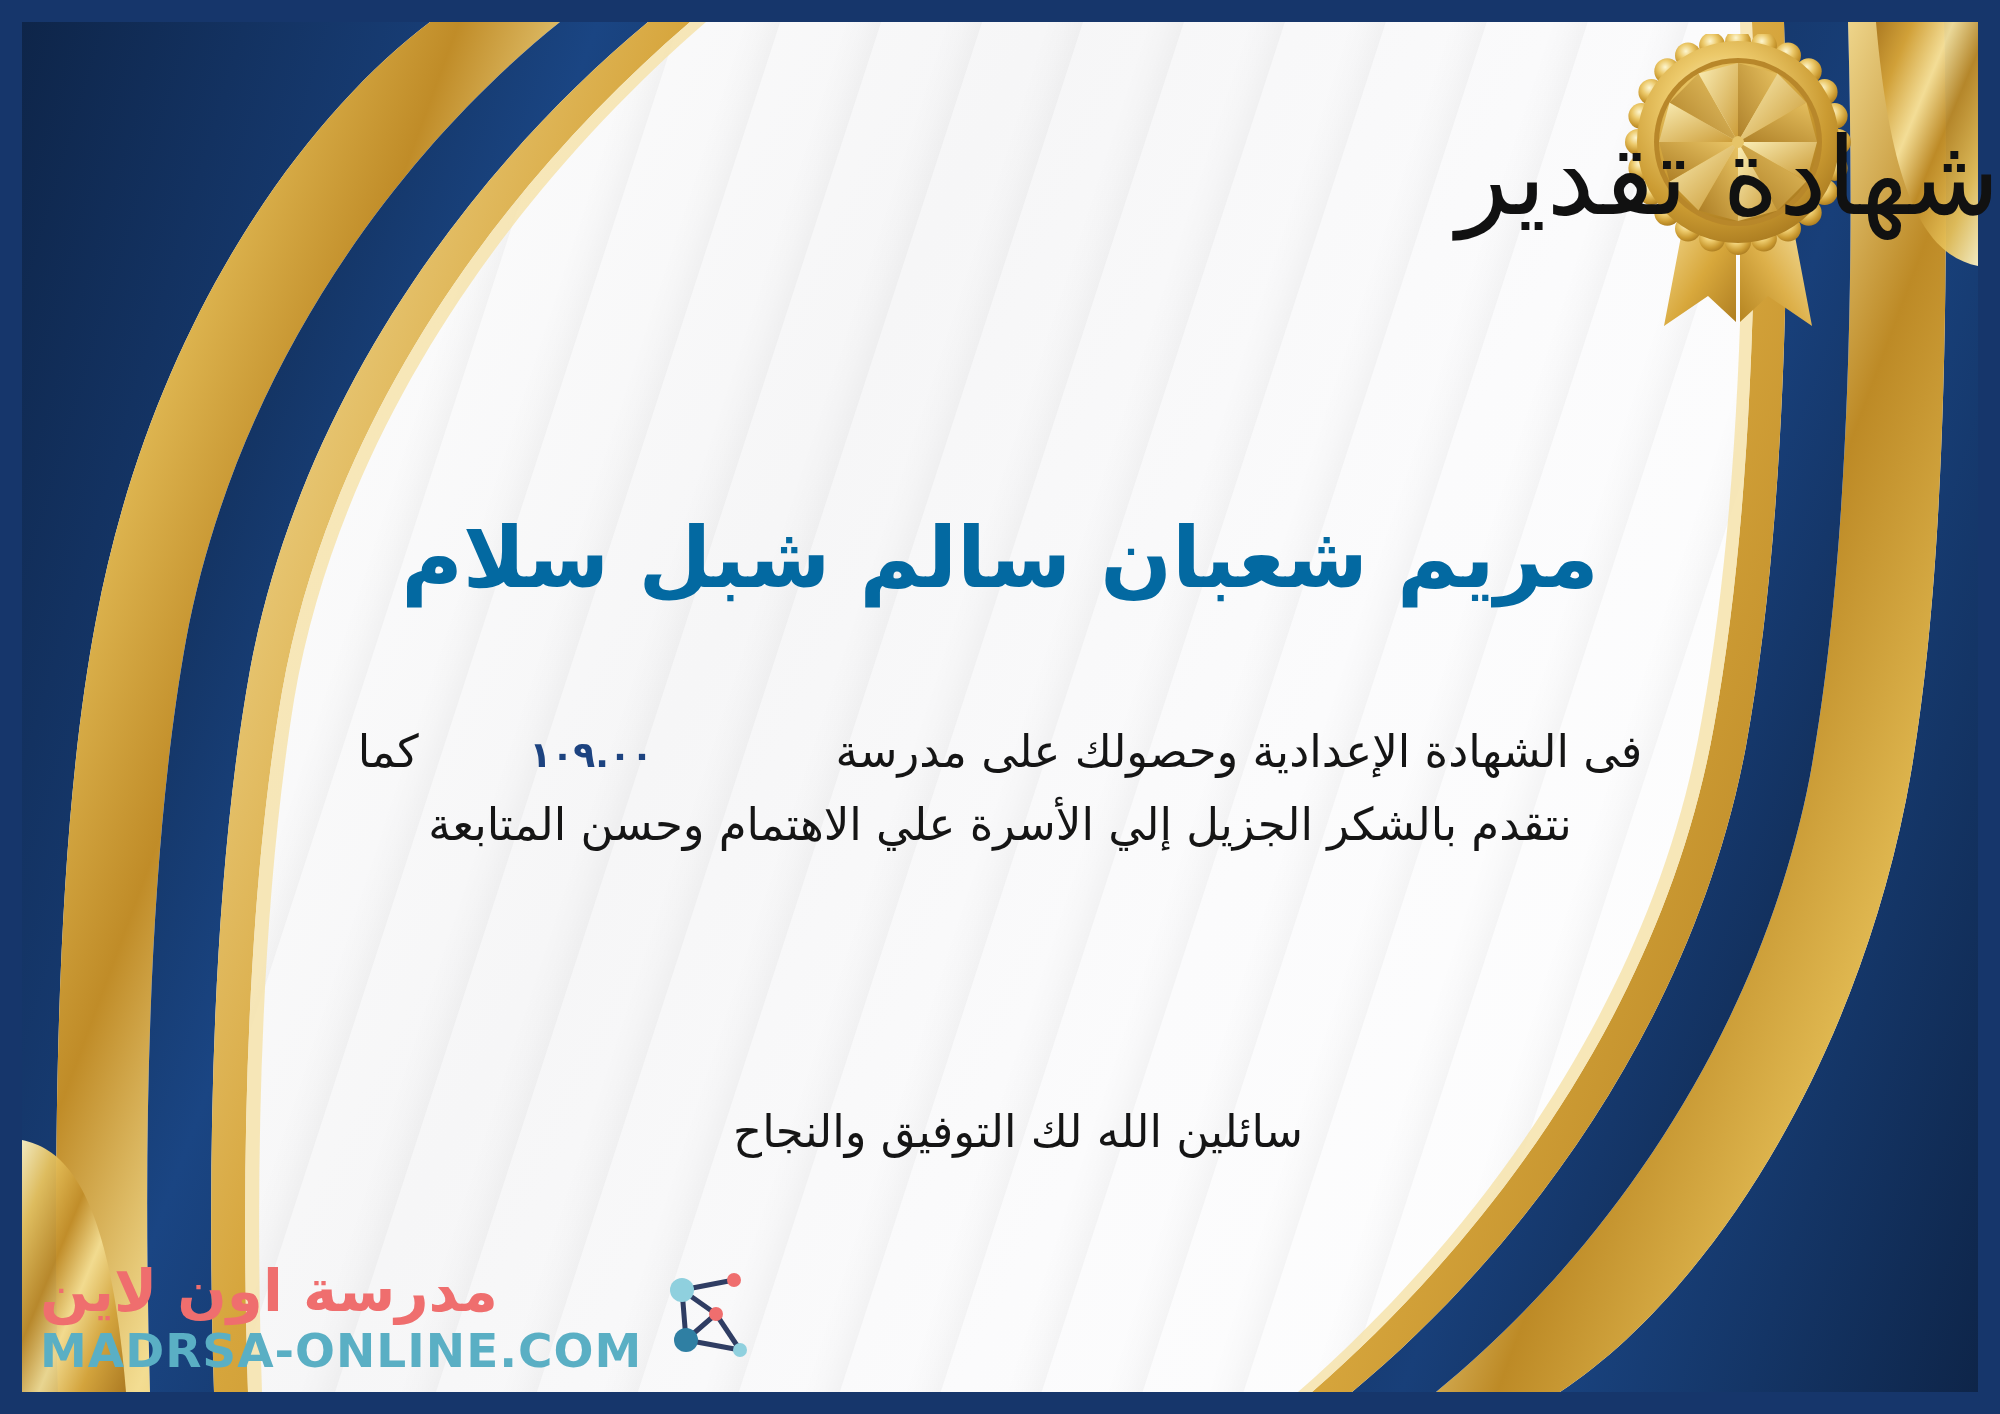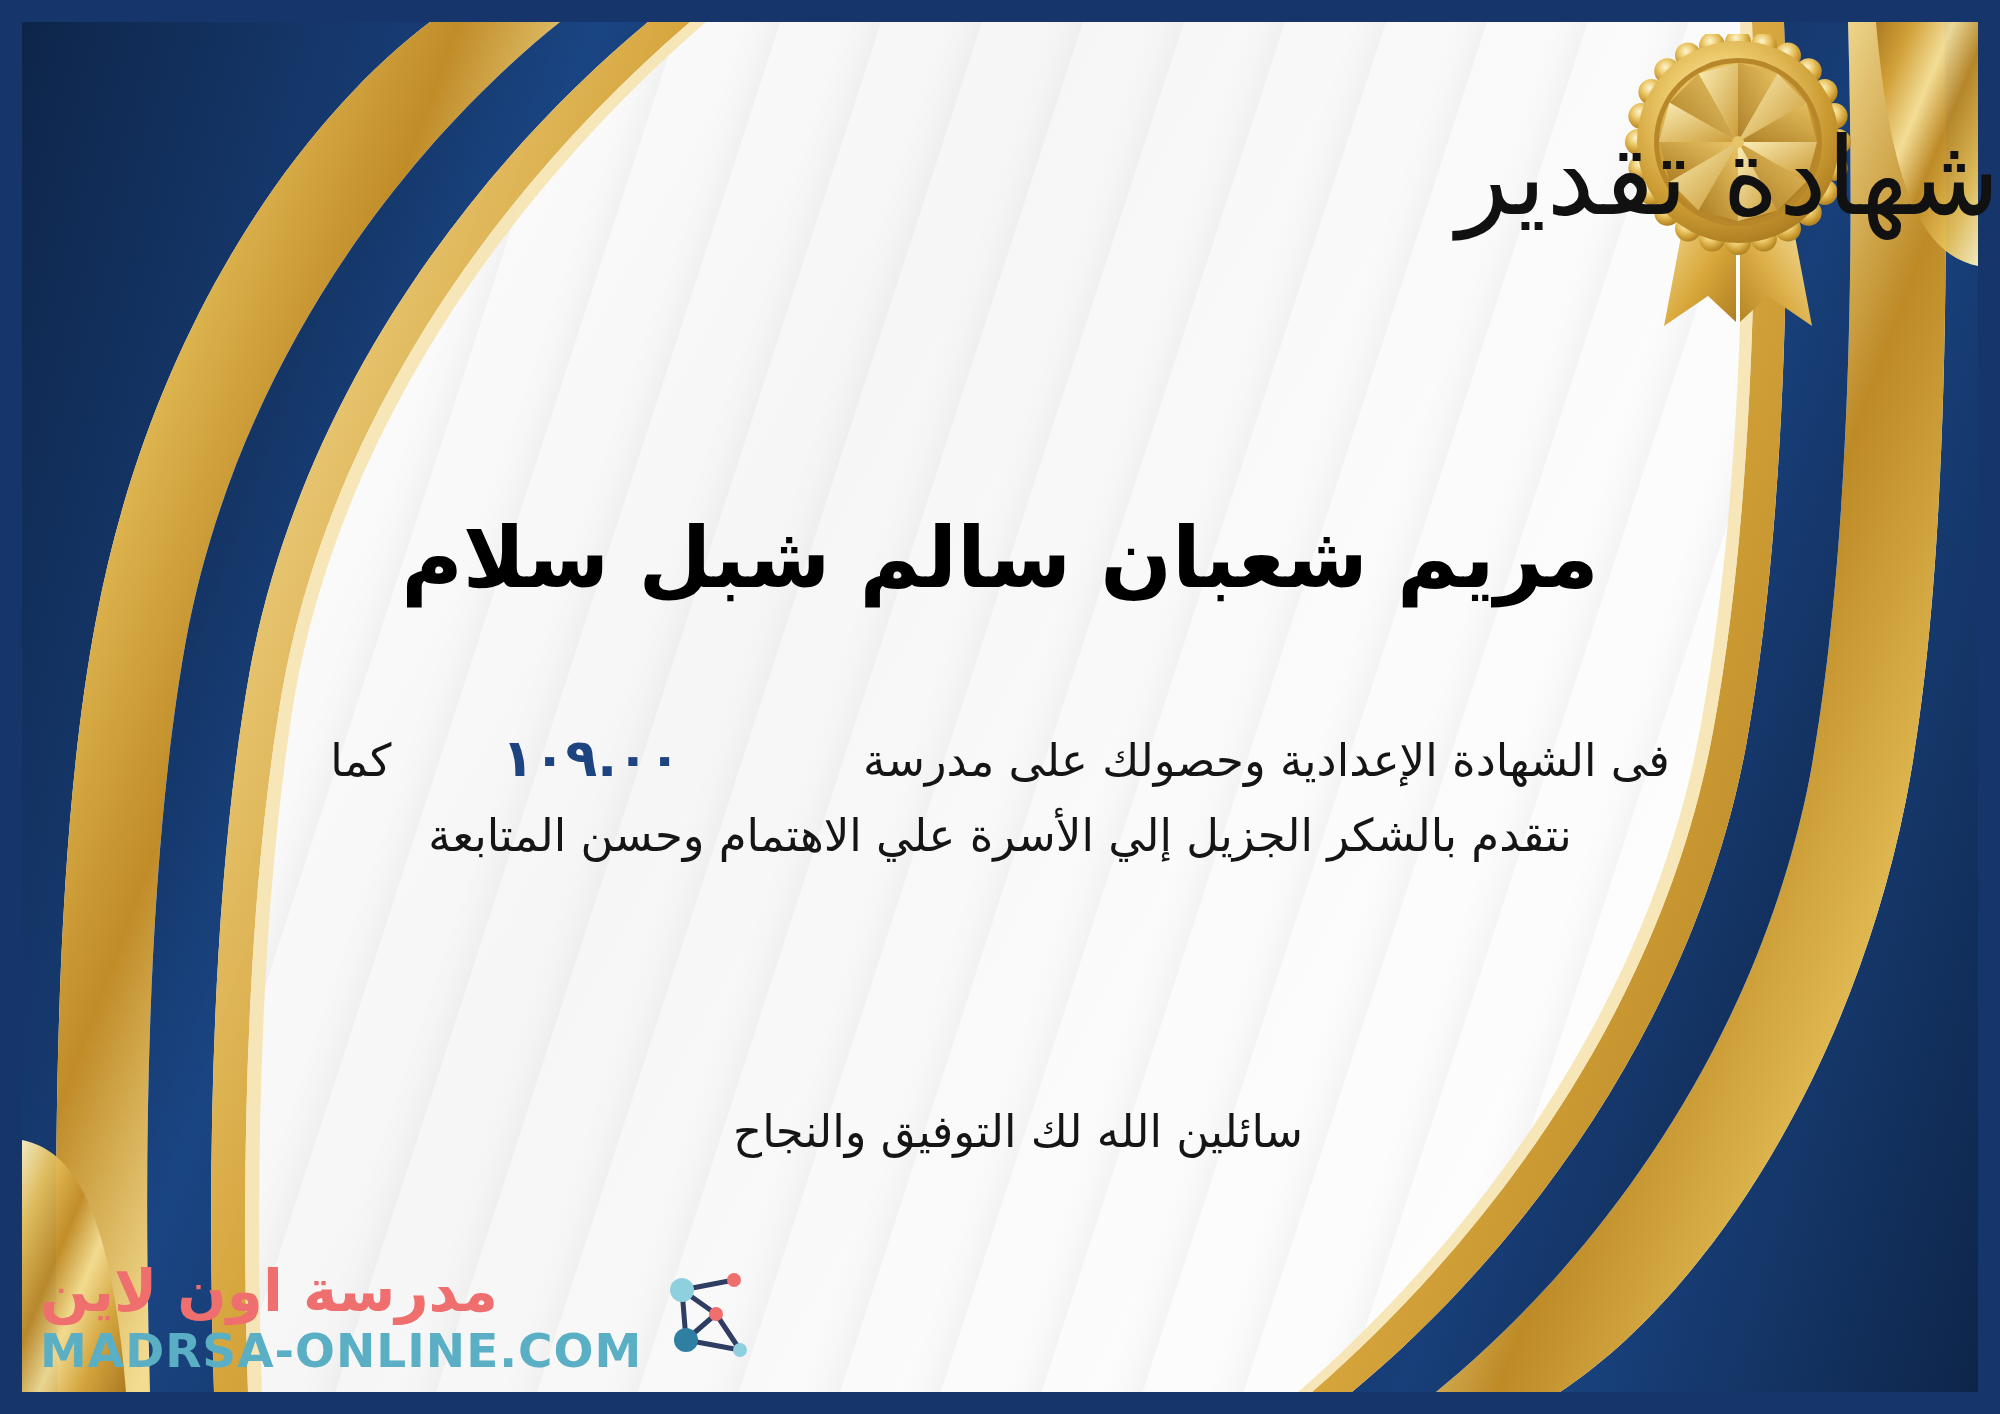--- a/index.html
+++ b/index.html
@@ -85,42 +85,42 @@
 
   .student-name {
     position: absolute;
     top: 510px;
     left: 0;
     right: 0;
     text-align: center;
     font-size: 84px;
     line-height: 1.15;
     font-weight: bold;
-    color: #000000;
+    color: #0369a1;
     direction: rtl;
   }
 
   .body-block {
     position: absolute;
     top: 716px;
     left: 0;
     right: 0;
     text-align: center;
     direction: rtl;
   }
   .body-line {
     font-size: 45px;
     line-height: 1.62;
     color: #151515;
     white-space: nowrap;
   }
   .grade-value {
     color: #1d4380;
     font-weight: bold;
-    font-size: 52px;
+    font-size: 36px;
     padding: 0 34px;
     letter-spacing: 1px;
   }
   .grade-gap-before { display:inline-block; width: 120px; }
   .grade-gap-after  { display:inline-block; width: 48px; }
 
   .closing-line {
     position: absolute;
     top: 1098px;
     left: 0;

